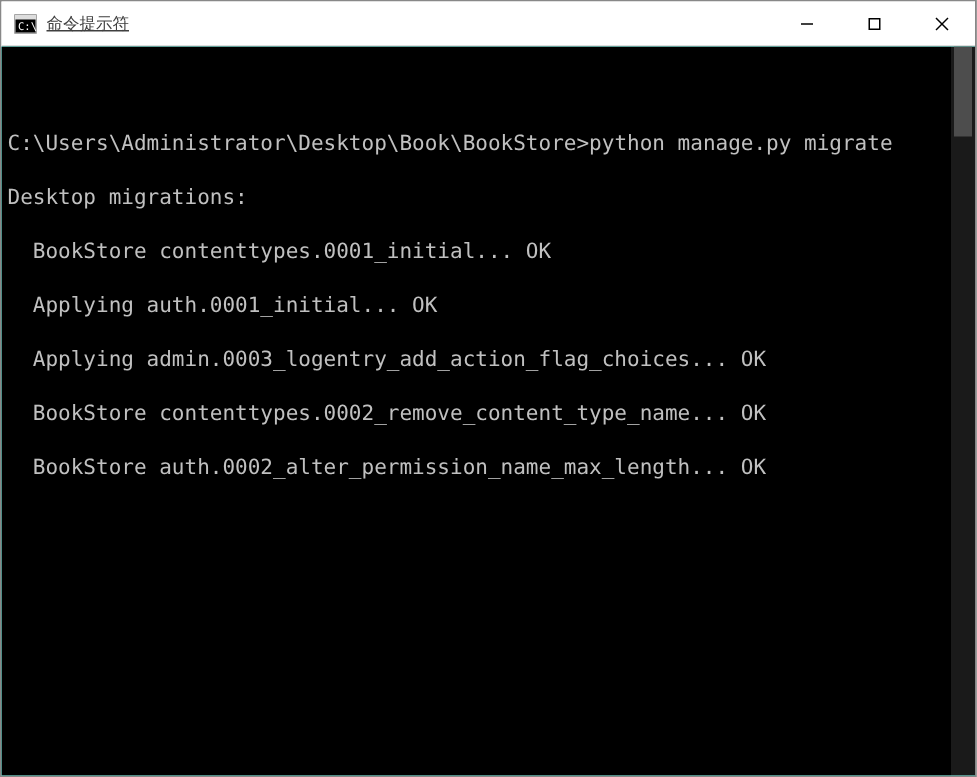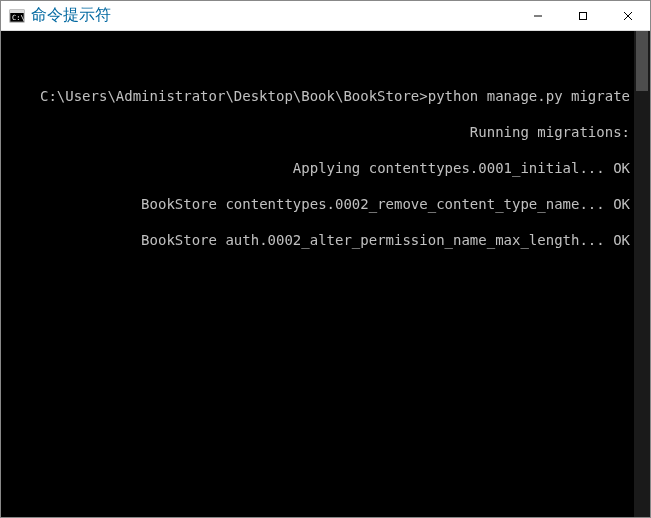--- a/index.html
+++ b/index.html
@@ -28,43 +28,43 @@
     }
     .titlebar-icon {
       width: 16px;
       height: 16px;
       margin: 0 6px 0 8px;
       display: flex;
       align-items: center;
       justify-content: center;
     }
     .titlebar-title {
-      font-size: 16px;
-      color: #0369a1;
+      font-size: 11px;
+      color: #404040;
       flex: 1;
+      text-decoration: underline;
     }
     .titlebar-controls {
       display: flex;
       height: 100%;
     }
     .titlebar-btn {
       width: 45px;
       height: 100%;
       display: flex;
       align-items: center;
       justify-content: center;
       color: #333;
       font-size: 10px;
     }
     .terminal-wrap {
       flex: 1;
       display: flex;
       background: #14b8a6;
       overflow: hidden;
-      text-align: right;
     }
     .terminal {
       flex: 1;
       background: #000;
       color: #c0c0c0;
       font-family: "NSimSun", "SimSun", "Consolas", monospace;
       font-size: 14px;
       line-height: 18px;
       padding: 2px 4px;
       white-space: pre;
@@ -117,22 +117,24 @@
             <line x1="9" y1="1" x2="1" y2="9" stroke="#000" stroke-width="1"></line>
           </svg>
       </div>
     </div>
   </div>
 
   <div class="terminal-wrap">
     <div class="terminal">
 <span class="line"> </span>
 <span class="line"><span>C:\Users\Administrator\Desktop\Book\BookStore&gt;</span><span>python manage.py migrate</span></span>
-<span class="line">Running migrations:</span>
-<span class="line">  Applying contenttypes.0001_initial... OK</span>
+<span class="line">Desktop migrations:</span>
+<span class="line">  BookStore contenttypes.0001_initial... OK</span>
+<span class="line">  Applying auth.0001_initial... OK</span>
+<span class="line">  Applying admin.0003_logentry_add_action_flag_choices... OK</span>
 <span class="line">  BookStore contenttypes.0002_remove_content_type_name... OK</span>
 <span class="line">  BookStore auth.0002_alter_permission_name_max_length... OK</span>
 
 
 
 
 
 
 
 

